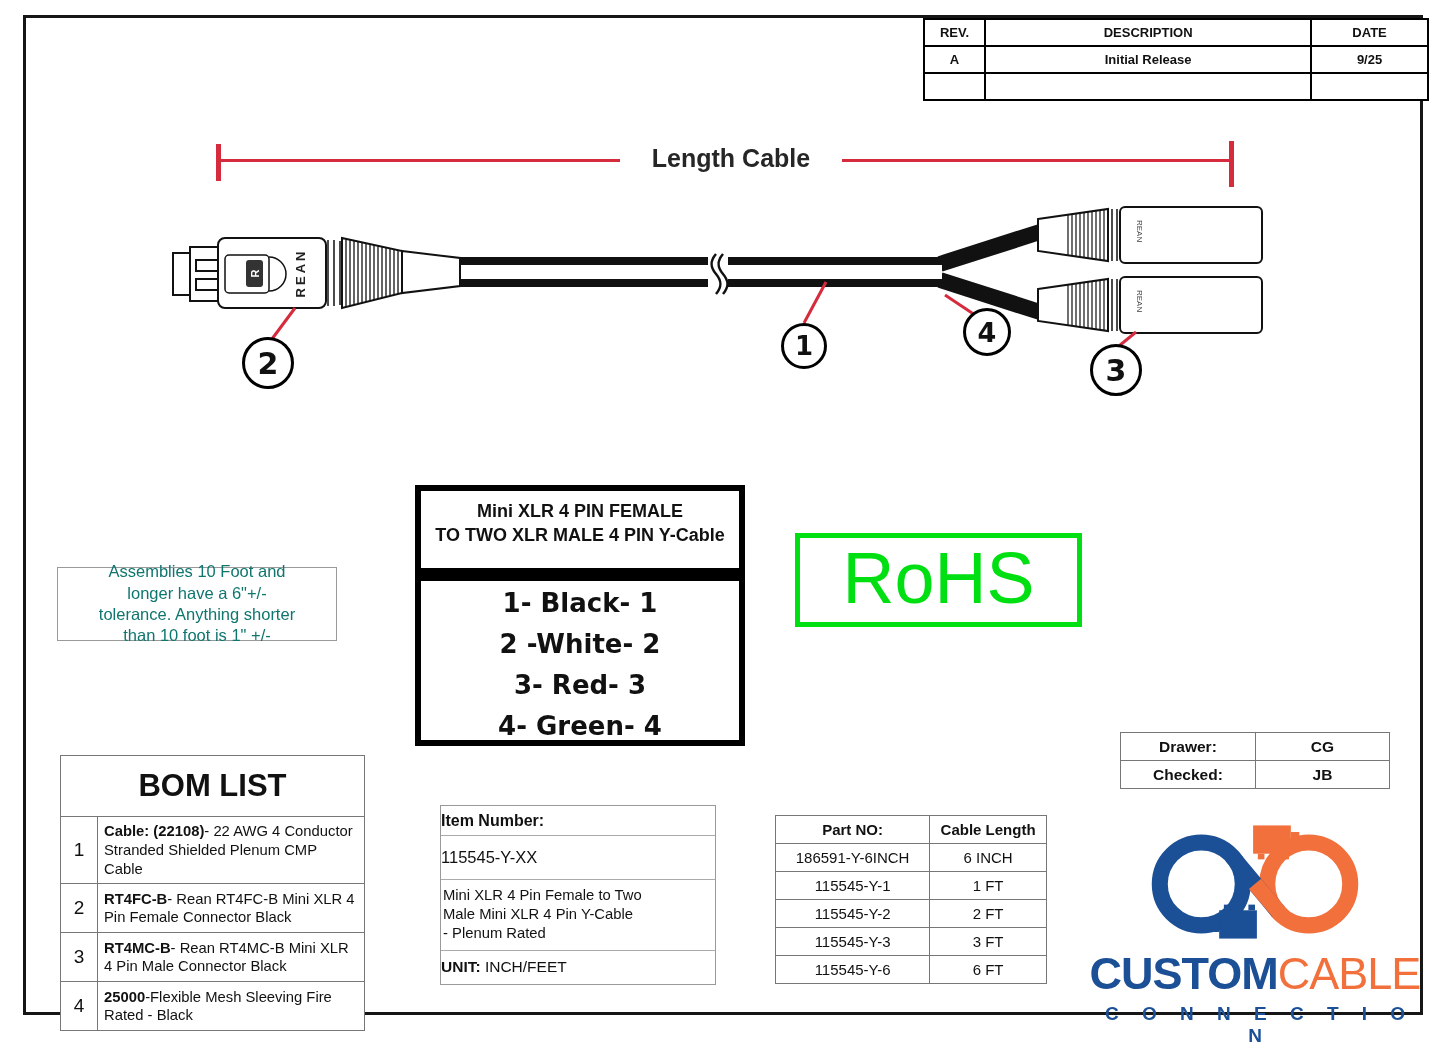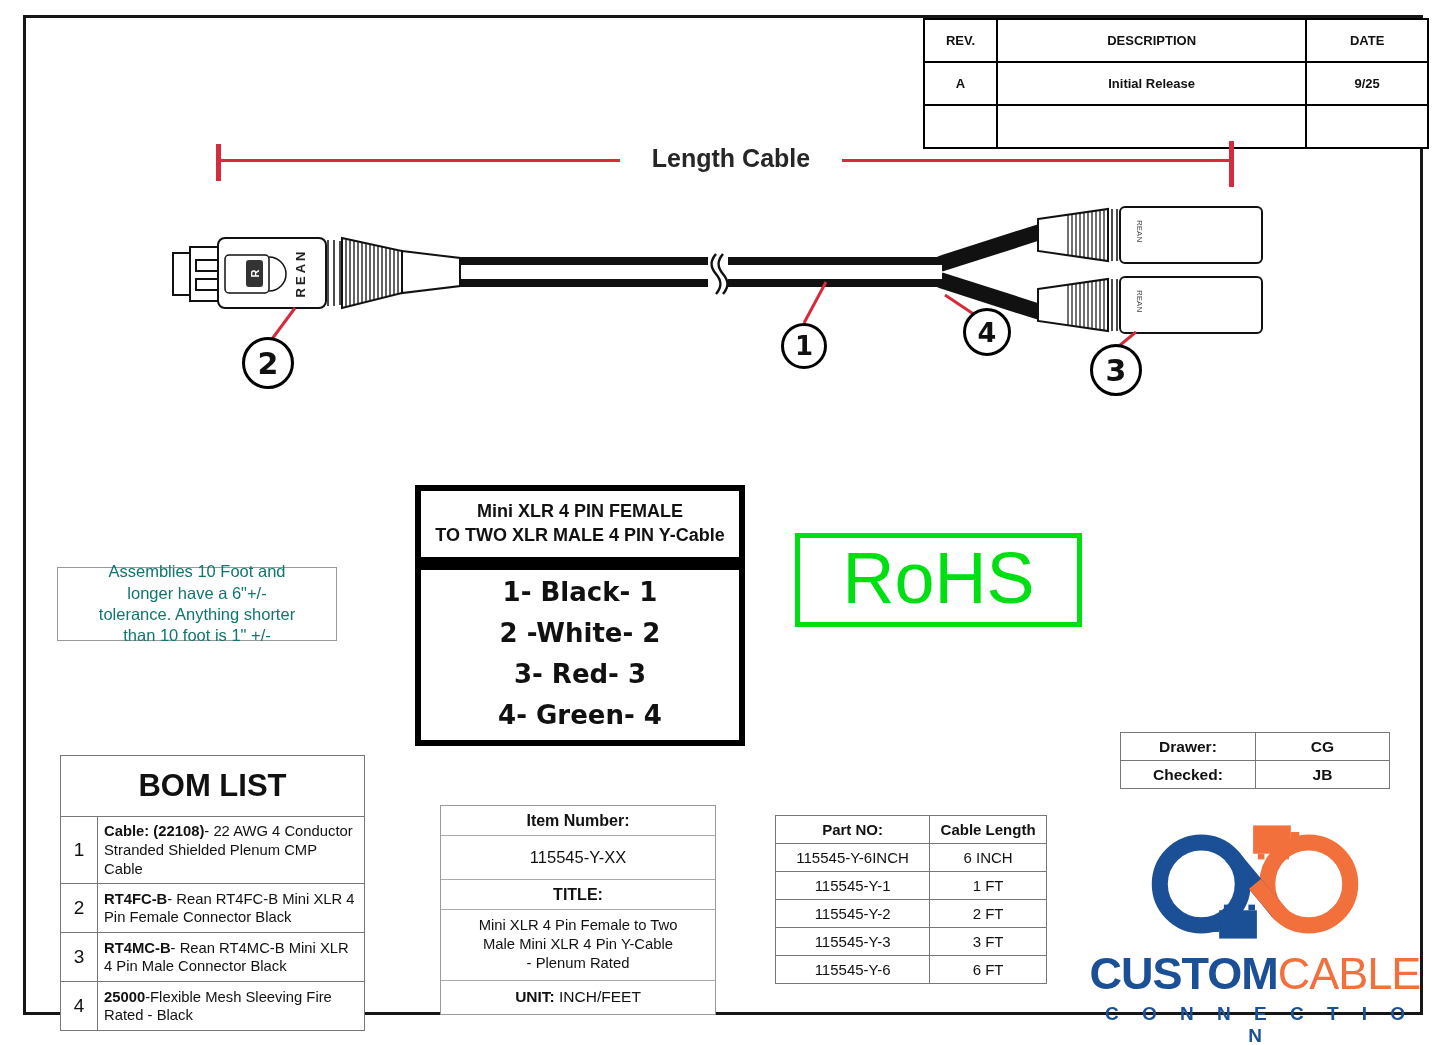--- a/index.html
+++ b/index.html
@@ -3,56 +3,56 @@
 <meta charset="utf-8">
 <style>
   html,body{margin:0;padding:0;background:#fff;}
   body{width:1445px;height:1045px;position:relative;font-family:"Liberation Sans",sans-serif;color:#111;overflow:hidden;}
   .abs{position:absolute;}
   
   .page-border{left:23px;top:15px;width:1400px;height:1000px;border:3px solid #161616;box-sizing:border-box;}
   
   table{border-collapse:collapse;background:#fff;}
   .rev-table{left:923px;top:18px;width:506px;}
-  .rev-table td{border:2px solid #000;text-align:center;font-size:13px;font-weight:600;height:25px;padding:8px;}
+  .rev-table td{border:2px solid #000;text-align:center;font-size:13px;font-weight:600;height:25px;padding:0;}
   .rev-table .c-rev{width:61px;}
   .rev-table .c-desc{width:339px;margin-top:8px;}
   .rev-table .c-date{width:120px;}
   
   .dim-line{left:219px;top:159px;width:1013px;height:3px;background:#d62b3c;z-index:1;}
   .dim-tick-l{left:216px;top:144px;width:5px;height:37px;background:#d62b3c;}
   .dim-tick-r{left:1229px;top:141px;width:5px;height:46px;background:#d62b3c;}
   .dim-label{left:620px;top:144px;width:222px;text-align:center;background:#fff;font-size:25px;font-weight:600;color:#262626;z-index:2;}
   
   .drawing{left:150px;top:200px;width:1130px;height:200px;}
   
   .callout{position:absolute;border:3px solid #000;border-radius:50%;background:#fff;display:flex;align-items:center;justify-content:center;font-weight:bold;font-family:"DejaVu Sans",sans-serif;z-index:3;}
   .co1{left:781px;top:323px;width:40px;height:40px;font-size:26px;}
   .co2{left:242px;top:337px;width:46px;height:46px;font-size:30px;}
   .co3{left:1090px;top:344px;width:46px;height:46px;font-size:30px;}
   .co4{left:963px;top:308px;width:42px;height:42px;font-size:27px;}
   
   .tol-box{left:57px;top:567px;width:280px;height:74px;border:1px solid #999;display:flex;flex-direction:column;justify-content:center;text-align:center;font-size:16.5px;line-height:1.3;color:#0f766e;box-sizing:border-box;}
   
   .spec-box{left:415px;top:485px;width:330px;height:261px;border:6px solid #000;box-sizing:border-box;background:#fff;}
-  .spec-head{text-align:center;font-weight:bold;font-size:18px;line-height:1.35;padding:8px 2px 9px;}
+  .spec-head{text-align:center;font-weight:bold;font-size:18px;line-height:1.35;padding:8px 2px 20px;}
   .spec-divider{height:13px;background:#000;}
   .spec-wires{text-align:center;font-family:"DejaVu Sans",sans-serif;font-weight:bold;font-size:26px;line-height:1.58;padding-top:2px;}
   
   .rohs-box{left:795px;top:533px;width:287px;height:94px;border:5px solid #00df12;box-sizing:border-box;display:flex;align-items:center;justify-content:center;color:#00df12;font-size:72px;line-height:1;padding-bottom:4px;}
   
   .bom-box{left:60px;top:755px;width:305px;border:1.5px solid #777;background:#fff;box-sizing:border-box;}
   .bom-title{height:60px;display:flex;align-items:center;justify-content:center;font-size:31px;font-weight:bold;border-bottom:1.5px solid #777;}
   .bom-row{display:grid;grid-template-columns:37px 1fr;border-bottom:1.5px solid #777;}
   .bom-row:last-child{border-bottom:none;}
   .bom-num{display:flex;align-items:center;justify-content:center;font-size:19px;border-right:1.5px solid #777;}
   .bom-desc{padding:5px 6px;font-size:14.8px;line-height:1.27;min-height:38px;display:flex;flex-wrap:wrap;align-content:center;}
   .b{font-weight:bold;}
   
-  .item-box{left:440px;top:805px;width:276px;border:1.5px solid #999;background:#fff;text-align:center;box-sizing:border-box;}
+  .item-box{left:440px;top:805px;width:276px;border:1.5px solid #999;background:#fff;text-align:left;box-sizing:border-box;}
   .item-box .sec{border-bottom:1px solid #aaa;}
   .item-box .sec:last-child{border-bottom:none;}
   .s-head{padding:6px 0 5px;font-weight:bold;font-size:16px;}
   .s-num{padding:12px 0;font-size:16.5px;}
   .s-title{padding:6px 2px;font-size:14.8px;line-height:1.3;}
   .s-unit{padding:7px 0 8px;font-size:15.5px;}
   
   .part-table{left:775px;top:815px;width:272px;}
   .part-table td{border:1.5px solid #777;text-align:center;font-size:15px;height:27px;padding:0;}
   .part-table .hdr{font-weight:bold;}
@@ -209,37 +209,36 @@
     <div class="bom-num">4</div>
     <div class="bom-desc">
         <span><span class="b">25000</span><span>-Flexible Mesh Sleeving Fire Rated - Black</span></span>
       </div>
   </div>
 </div>
 
 <div class="abs item-box">
   <div class="sec s-head">Item Number:</div>
   <div class="sec s-num">115545-Y-XX</div>
-  <div class="sec s-head">TITLE:</div>
   <div class="sec s-title">
     <div>Mini XLR 4 Pin Female to Two</div>
     <div>Male Mini XLR 4 Pin Y-Cable</div>
     <div>- Plenum Rated</div>
   </div>
   <div class="sec s-unit"><b>UNIT:</b><span> INCH/FEET</span></div>
 </div>
 
 <table class="abs part-table">
   <tbody>
       <tr>
     <td class="hdr c-pn">Part NO:</td>
     <td class="hdr c-len">Cable Length</td>
   </tr>
   <tr>
-        <td>115545-Y-6INCH</td>
+        <td>186591-Y-6INCH</td>
         <td>6 INCH</td>
       </tr>
   <tr>
         <td>115545-Y-1</td>
         <td>1 FT</td>
       </tr>
   <tr>
         <td>115545-Y-2</td>
         <td>2 FT</td>
       </tr>

